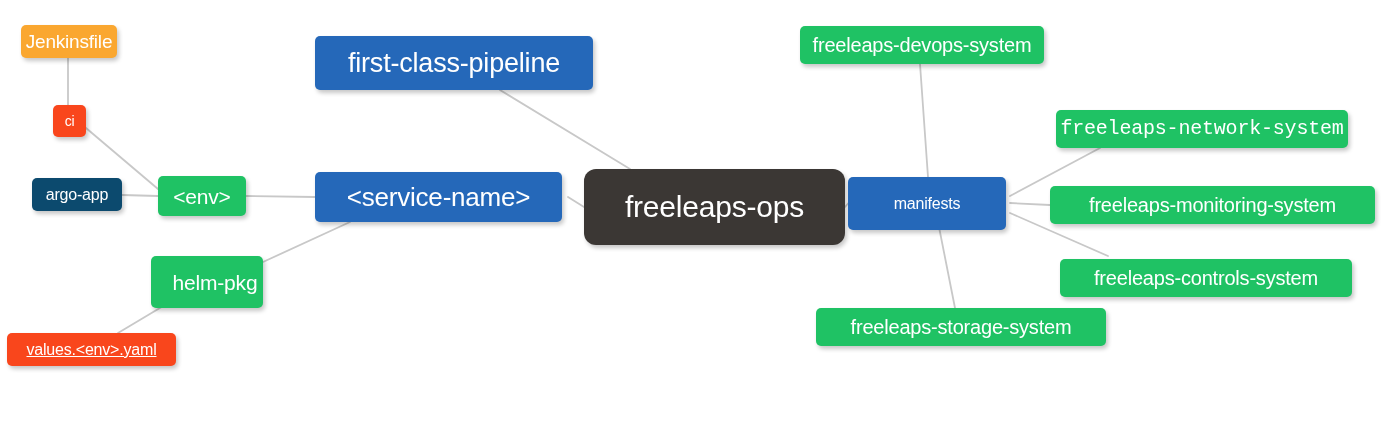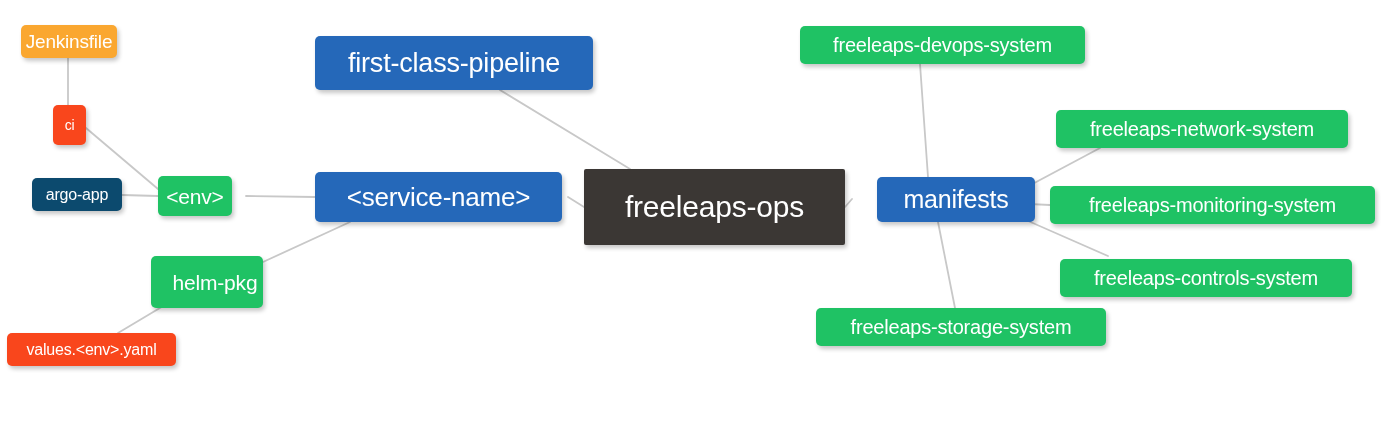--- a/index.html
+++ b/index.html
@@ -33,21 +33,21 @@
     justify-content: center;
     border-radius: 5px;
     color: #ffffff;
     white-space: nowrap;
     box-shadow: 2px 3px 4px rgba(0,0,0,0.22);
     letter-spacing: -0.2px;
     line-height: 1;
     z-index: 2;
   }
   .node-root {
-    border-radius: 2px;
+    border-radius: 12px;
   }
   .node-label {
     display: block;
     white-space: nowrap;
   }
 </style>
 </head>
 <body>
 
 <div id="canvas">
@@ -67,48 +67,48 @@
       <line x1="1010" y1="213" x2="1108" y2="256" stroke="#C8C8C8" stroke-width="1.8" stroke-linecap="round"></line>
       <line x1="938" y1="222" x2="955" y2="308" stroke="#C8C8C8" stroke-width="1.8" stroke-linecap="round"></line>
     </svg>
   <div id="nodes">
       <div class="node node-root" style="left: 584px; top: 169px; width: 261px; height: 76px; background: rgb(59, 55, 52); font-size: 30px;">
         <span class="node-label">freeleaps-ops</span>
       </div>
       <div class="node" style="left: 315px; top: 172px; width: 247px; height: 50px; background: rgb(37, 104, 185); font-size: 26px;">
         <span class="node-label">&lt;service-name&gt;</span>
       </div>
-      <div class="node" style="left: 877px; top: 177px; width: 158px; height: 45px; background: rgb(37, 104, 185); font-size: 25px;">
+      <div class="node" style="left: 848px; top: 177px; width: 158px; height: 53px; background: rgb(37, 104, 185); font-size: 16px;">
         <span class="node-label">manifests</span>
       </div>
       <div class="node" style="left: 315px; top: 36px; width: 278px; height: 54px; background: rgb(37, 104, 185); font-size: 27px;">
         <span class="node-label">first-class-pipeline</span>
       </div>
-      <div class="node" style="left: 158px; top: 176px; width: 74px; height: 40px; background: rgb(31, 194, 100); font-size: 21px;">
+      <div class="node" style="left: 158px; top: 176px; width: 88px; height: 40px; background: rgb(31, 194, 100); font-size: 21px;">
         <span class="node-label">&lt;env&gt;</span>
       </div>
       <div class="node" style="left: 151px; top: 256px; width: 112px; height: 52px; background: rgb(31, 194, 100); font-size: 21px; padding-left: 16px;">
         <span class="node-label">helm-pkg</span>
       </div>
-      <div class="node" style="left: 53px; top: 105px; width: 33px; height: 40px; background: rgb(249, 70, 28); font-size: 14px;">
+      <div class="node" style="left: 53px; top: 105px; width: 33px; height: 32px; background: rgb(249, 70, 28); font-size: 14px;">
         <span class="node-label">ci</span>
       </div>
       <div class="node" style="left: 32px; top: 178px; width: 90px; height: 33px; background: #0c4a6e; font-size: 16px;">
         <span class="node-label">argo-app</span>
       </div>
       <div class="node" style="left: 21px; top: 25px; width: 96px; height: 33px; background: rgb(250, 167, 48); font-size: 19px;">
         <span class="node-label">Jenkinsfile</span>
       </div>
-      <div class="node" style="left: 7px; top: 333px; width: 169px; height: 33px; background: rgb(249, 70, 28); font-size: 16px;">
+      <div class="node" style="left: 7px; top: 333px; width: 169px; height: 33px; background: rgb(249, 70, 28); font-size: 16px; text-decoration: underline;">
         <span class="node-label">values.&lt;env&gt;.yaml</span>
       </div>
-      <div class="node" style="left: 800px; top: 26px; width: 285px; height: 38px; background: rgb(31, 194, 100); font-size: 20px;">
+      <div class="node" style="left: 800px; top: 26px; width: 244px; height: 38px; background: rgb(31, 194, 100); font-size: 20px;">
         <span class="node-label">freeleaps-devops-system</span>
       </div>
-      <div class="node" style="left: 1056px; top: 110px; width: 292px; height: 38px; background: rgb(31, 194, 100); font-size: 20px;">
+      <div class="node" style="left: 1056px; top: 110px; width: 292px; height: 38px; background: rgb(31, 194, 100); font-size: 20px; font-family: Liberation Mono, monospace;">
         <span class="node-label">freeleaps-network-system</span>
       </div>
       <div class="node" style="left: 1050px; top: 186px; width: 325px; height: 38px; background: rgb(31, 194, 100); font-size: 20px;">
         <span class="node-label">freeleaps-monitoring-system</span>
       </div>
       <div class="node" style="left: 1060px; top: 259px; width: 292px; height: 38px; background: rgb(31, 194, 100); font-size: 20px;">
         <span class="node-label">freeleaps-controls-system</span>
       </div>
       <div class="node" style="left: 816px; top: 308px; width: 290px; height: 38px; background: rgb(31, 194, 100); font-size: 20px;">
         <span class="node-label">freeleaps-storage-system</span>

